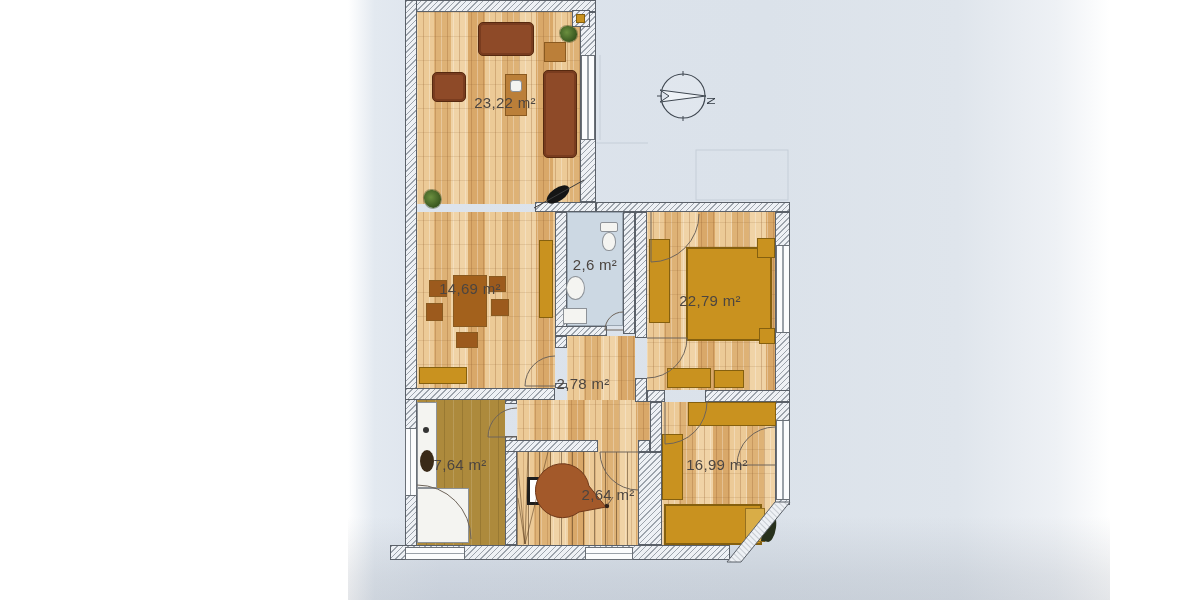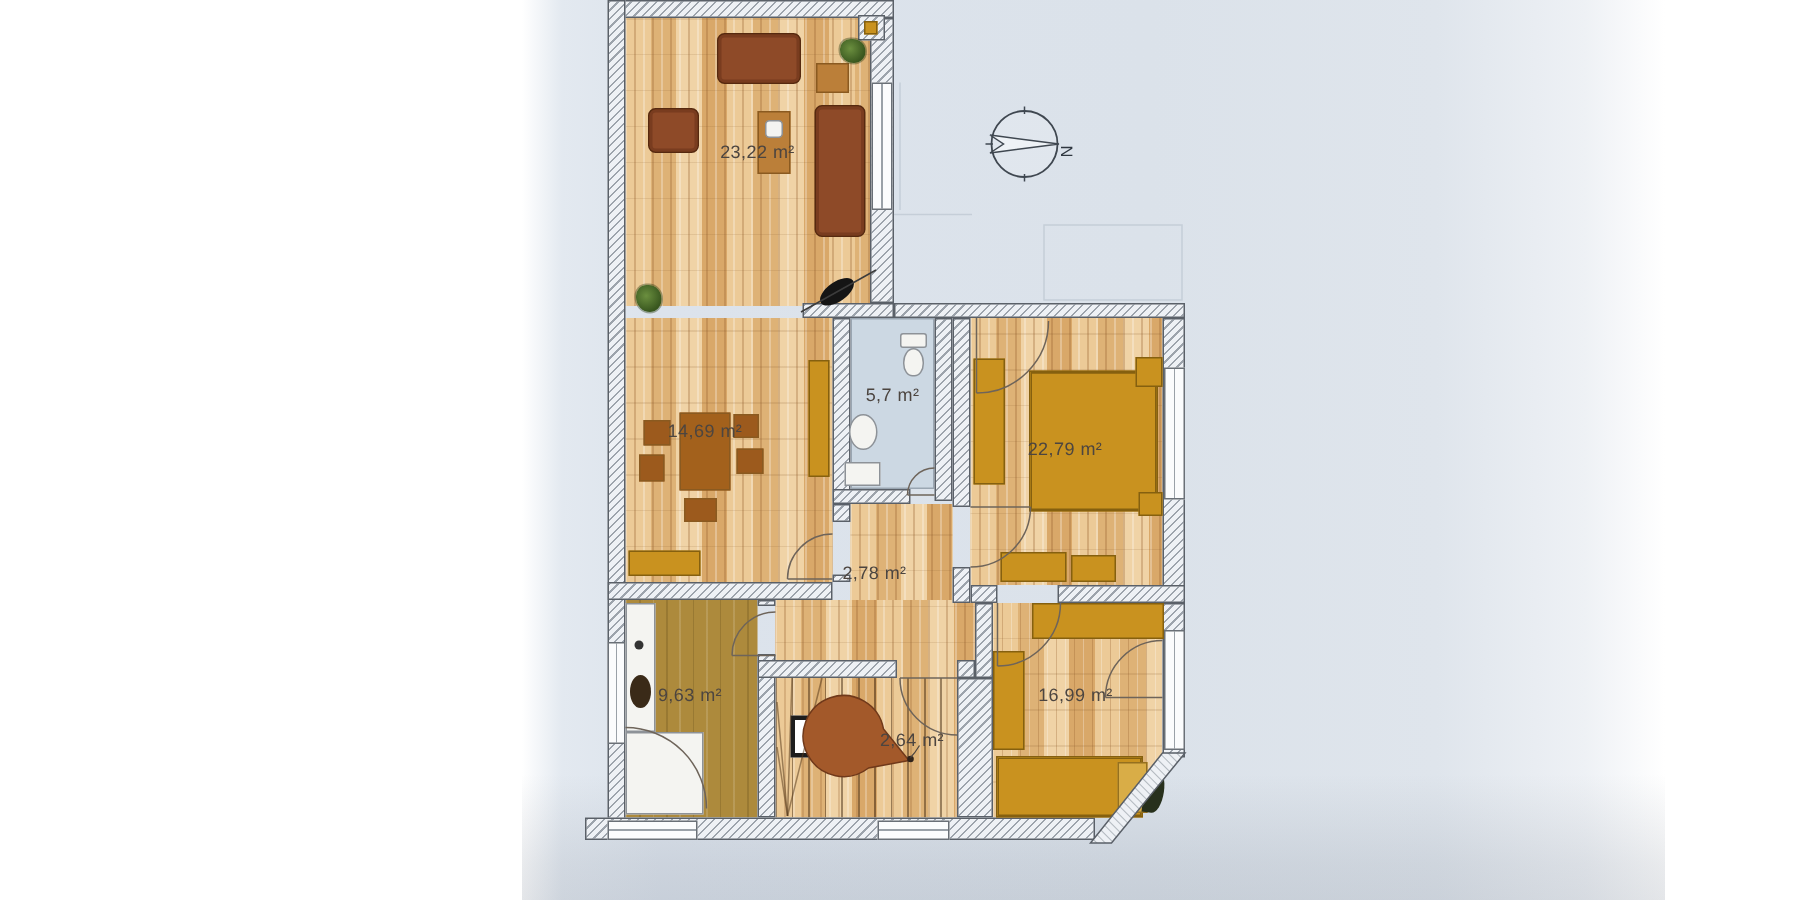--- a/index.html
+++ b/index.html
@@ -39,21 +39,21 @@
   .tan{background:#bb7f39;border:1px solid #8a5a20;}
   .white-box{background:#f4f4f1;border:1px solid #8d9298;}
   .window-v{background:#fbfcfd;border:1px solid #6a7077;
     background-image:linear-gradient(to right, rgba(0,0,0,0) 0 45%, #9aa1a8 45% 55%, rgba(0,0,0,0) 55% 100%);}
   .window-h{background:#fbfcfd;border:1px solid #6a7077;
     background-image:linear-gradient(to bottom, rgba(0,0,0,0) 0 45%, #9aa1a8 45% 55%, rgba(0,0,0,0) 55% 100%);}
   .plant{background:radial-gradient(circle at 40% 40%, #6b8f3f, #39571f 70%);
          border-radius:45% 55% 50% 60%;box-shadow:0 0 0 1px rgba(40,60,20,.4);}
   .plant-dark{background:#27301c;border-radius:50% 50% 50% 0;}
   .sculpture{background:#151515;border-radius:50%;}
-  .area-label{font-size:12px;font-weight:500;line-height:1;color:#4c4540;
+  .area-label{font-size:15px;font-weight:500;line-height:1;color:#4c4540;
               white-space:nowrap;text-align:center;letter-spacing:.3px;}
   svg{position:absolute;left:0;top:0;pointer-events:none;}
 </style>
 </head>
 <body>
 
 <div class="stage">
   <div class="abs photo"></div>
 
   <div class="abs floor-wood" style="left:417px;top:12px;width:163px;height:192px;"></div>
@@ -194,19 +194,19 @@
       <path d="M660,90 L706,96 L660,102 L669,96 Z" fill="#eef2f6" stroke="#3f4750" stroke-width="1"></path>
       <line x1="683" y1="71" x2="683" y2="76" stroke="#3f4750" stroke-width="1"></line>
       <line x1="683" y1="116" x2="683" y2="121" stroke="#3f4750" stroke-width="1"></line>
       <line x1="657" y1="96" x2="662" y2="96" stroke="#3f4750" stroke-width="1"></line>
       <text x="712" y="100" transform="rotate(90 711 96)" font-size="11" fill="#2f3740" font-family="Liberation Sans, sans-serif">N</text>
     </g>
   </svg>
 
   <div class="abs area-label" style="left:470px;top:95px;width:70px;">23,22 m²</div>
   <div class="abs area-label" style="left:435px;top:281px;width:70px;">14,69 m²</div>
-  <div class="abs area-label" style="left:560px;top:257px;width:70px;">5,7 m²</div>
+  <div class="abs area-label" style="left:560px;top:257px;width:70px;">2,6 m²</div>
   <div class="abs area-label" style="left:670px;top:293px;width:80px;">22,79 m²</div>
   <div class="abs area-label" style="left:548px;top:376px;width:70px;">2,78 m²</div>
-  <div class="abs area-label" style="left:425px;top:457px;width:70px;">9,63 m²</div>
+  <div class="abs area-label" style="left:425px;top:457px;width:70px;">7,64 m²</div>
   <div class="abs area-label" style="left:572px;top:487px;width:72px;">2,64 m²</div>
   <div class="abs area-label" style="left:678px;top:457px;width:78px;">16,99 m²</div>
 </div>
 
 </body></html>

